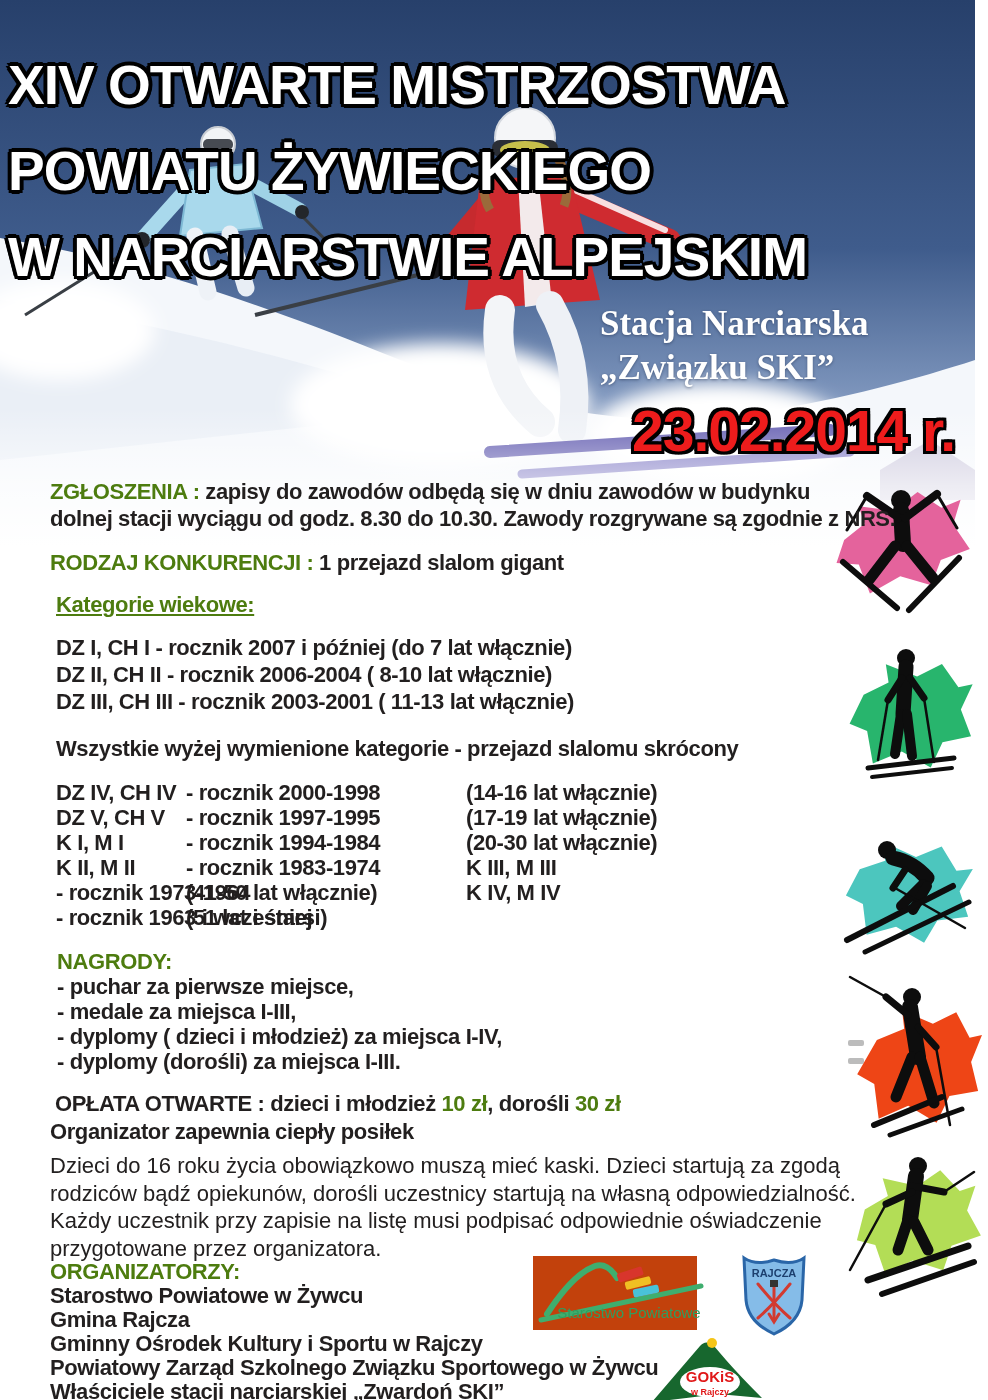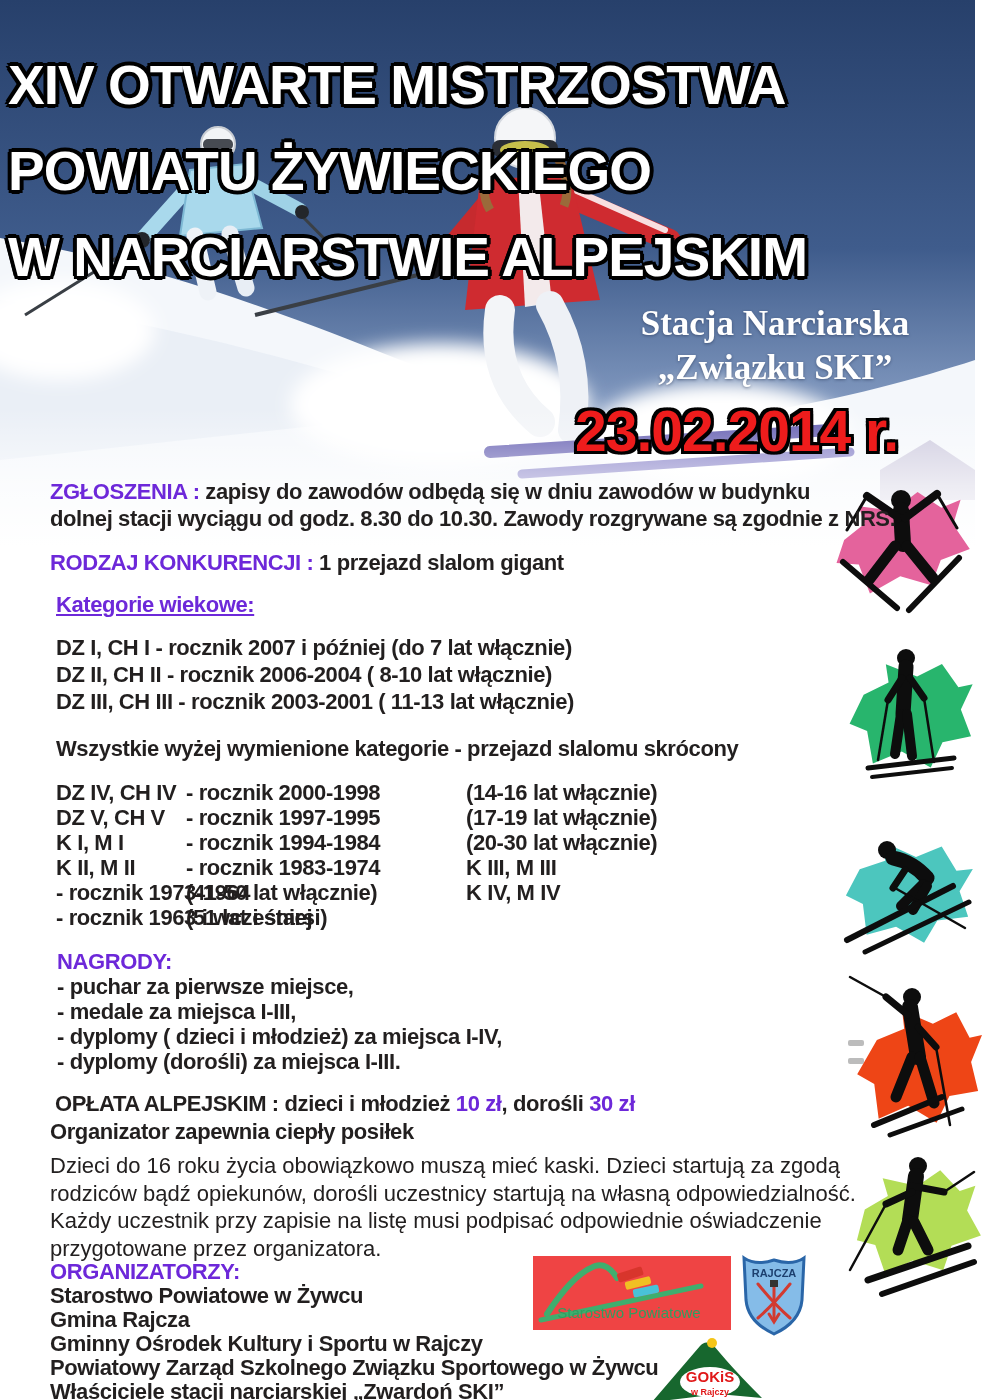--- a/index.html
+++ b/index.html
@@ -15,49 +15,49 @@
     background:linear-gradient(to bottom,rgba(255,255,255,0) 74%,rgba(255,255,255,.65) 88%,#fff 99%);
   }
   
   .title-block{left:8px;top:42px;width:779px;text-align:left;z-index:3;}
   .title-line{
     font-weight:bold;font-size:55px;line-height:86px;color:#fff;letter-spacing:-1px;
     text-shadow:-3px -3px 0 #000,0 -4px 0 #000,3px -3px 0 #000,-4px 0 0 #000,
                  4px 0 0 #000,-3px 3px 0 #000,0 4px 0 #000,3px 3px 0 #000;
     white-space:nowrap;
   }
-  .venue{left:600px;top:302px;width:350px;text-align:center;z-index:3;
+  .venue{left:600px;top:302px;width:350px;text-align:left;z-index:3;
     font-family:"Liberation Serif",serif;font-weight:bold;font-size:35px;line-height:44px;color:#fff;
     text-shadow:0 1px 3px rgba(20,30,60,.45);}
-  .date{left:575px;top:398px;width:380px;text-align:left;z-index:3;
+  .date{left:575px;top:398px;width:380px;text-align:right;z-index:3;
     font-weight:bold;font-size:57px;letter-spacing:-1px;color:#ee1c1c;white-space:nowrap;
     text-shadow:-3px -3px 0 #000,0 -3px 0 #000,3px -3px 0 #000,-3px 0 0 #000,
                  3px 0 0 #000,-3px 3px 0 #000,0 3px 0 #000,3px 3px 0 #000;}
   
   .bodytext{font-size:22px;font-weight:bold;letter-spacing:-0.4px;line-height:27px;color:#221f1f;z-index:2;}
-  .red{color:#6d28d9;}
+  .red{color:#4d7c0f;}
   .prelines{white-space:pre-line;}
   .sec-registration{left:50px;top:478px;width:930px;}
   .sec-competition{left:50px;top:549px;width:800px;}
   .sec-ageheading{left:56px;top:591px;text-decoration:underline;}
   .sec-young{left:56px;top:634px;line-height:27px;}
   .sec-note{left:56px;top:735px;}
   .cat-grid{left:56px;top:780px;width:700px;display:grid;grid-template-columns:130px 280px auto;line-height:25px;}
   .cat-grid span{white-space:nowrap;}
   .sec-prizes{left:57px;top:949px;line-height:25px;}
   .sec-fee{left:55px;top:1090px;white-space:nowrap;}
   .sec-meal{left:50px;top:1118px;}
   .sec-info{left:50px;top:1152px;width:860px;font-weight:normal;letter-spacing:0;line-height:27.5px;font-size:22px;color:#232020;}
   .sec-orgs{left:50px;top:1260px;line-height:24px;}
   
   .rail{z-index:1;}
   
   .mark{width:16px;height:6px;background:#bcbcbc;border-radius:2px;}
   
-  .logo-starostwo{left:533px;top:1256px;width:198px;height:74px;background:#ef4444;z-index:2;}
+  .logo-starostwo{left:533px;top:1256px;width:164px;height:74px;background:#c2410c;z-index:2;}
   .logo-rajcza{left:738px;top:1252px;width:72px;height:86px;z-index:2;}
   .logo-gokis{left:648px;top:1336px;width:120px;height:72px;z-index:2;}
 </style>
 </head>
 <body>
 
 <div class="page">
 
   <div class="abs photo">
     <svg width="975" height="552" viewBox="0 0 975 552">
@@ -167,21 +167,21 @@
   </div>
 
   <div class="abs bodytext sec-prizes">
     <div class="red">NAGRODY:</div>
     <div>- puchar za pierwsze miejsce,</div>
     <div>- medale za miejsca I-III,</div>
     <div>- dyplomy ( dzieci i młodzież) za miejsca I-IV,</div>
     <div>- dyplomy (dorośli) za miejsca I-III.</div>
   </div>
 
-  <div class="abs bodytext sec-fee"><span>OPŁATA ALPEJSKIM :</span> <span>dzieci i młodzież</span> <span class="red">10 zł</span><span>, dorośli</span> <span class="red">30 zł</span></div>
+  <div class="abs bodytext sec-fee"><span>OPŁATA OTWARTE :</span> <span>dzieci i młodzież</span> <span class="red">10 zł</span><span>, dorośli</span> <span class="red">30 zł</span></div>
 
   <div class="abs bodytext sec-meal">Organizator zapewnia ciepły posiłek</div>
 
   <div class="abs sec-info">Dzieci do 16 roku życia obowiązkowo muszą mieć kaski. Dzieci startują za zgodą rodziców bądź opiekunów, dorośli uczestnicy startują na własną odpowiedzialność. Każdy uczestnik przy zapisie na listę musi podpisać odpowiednie oświadczenie przygotowane przez organizatora.</div>
 
   <div class="abs bodytext sec-orgs">
     <div class="red">ORGANIZATORZY:</div>
     <div>Starostwo Powiatowe w Żywcu</div>
     <div>Gmina Rajcza</div>
     <div>Gminny Ośrodek Kultury i Sportu w Rajczy</div>

